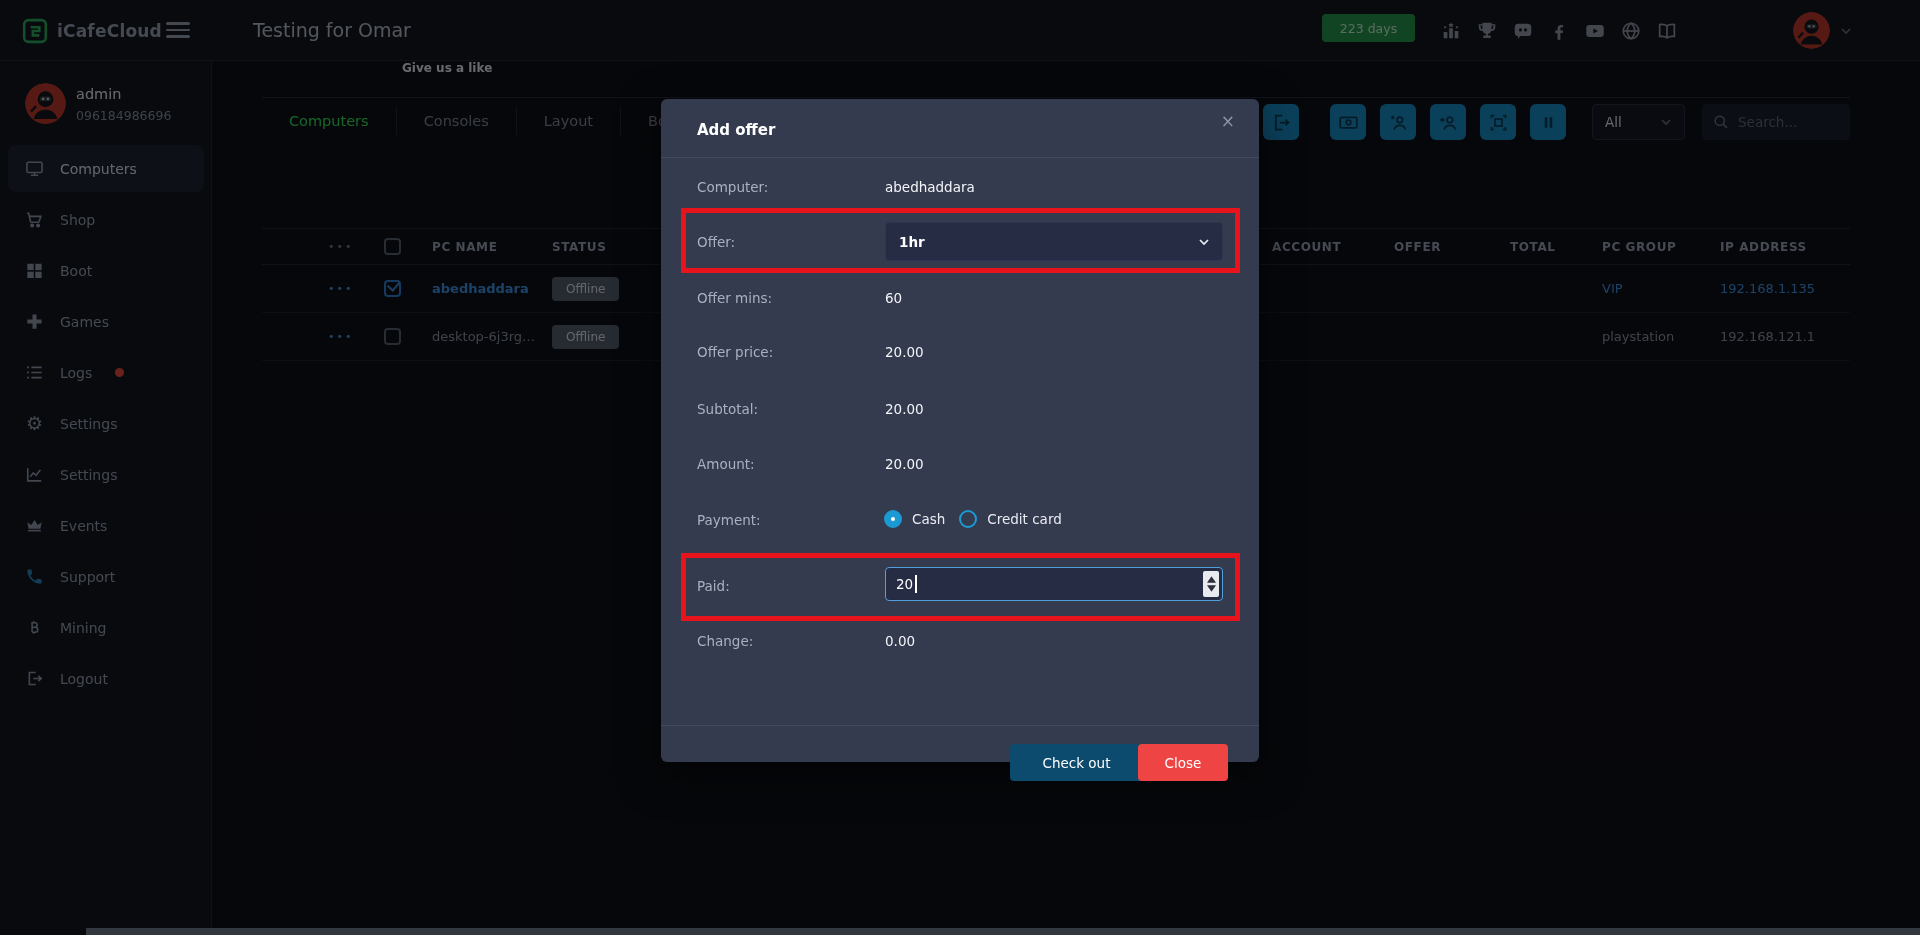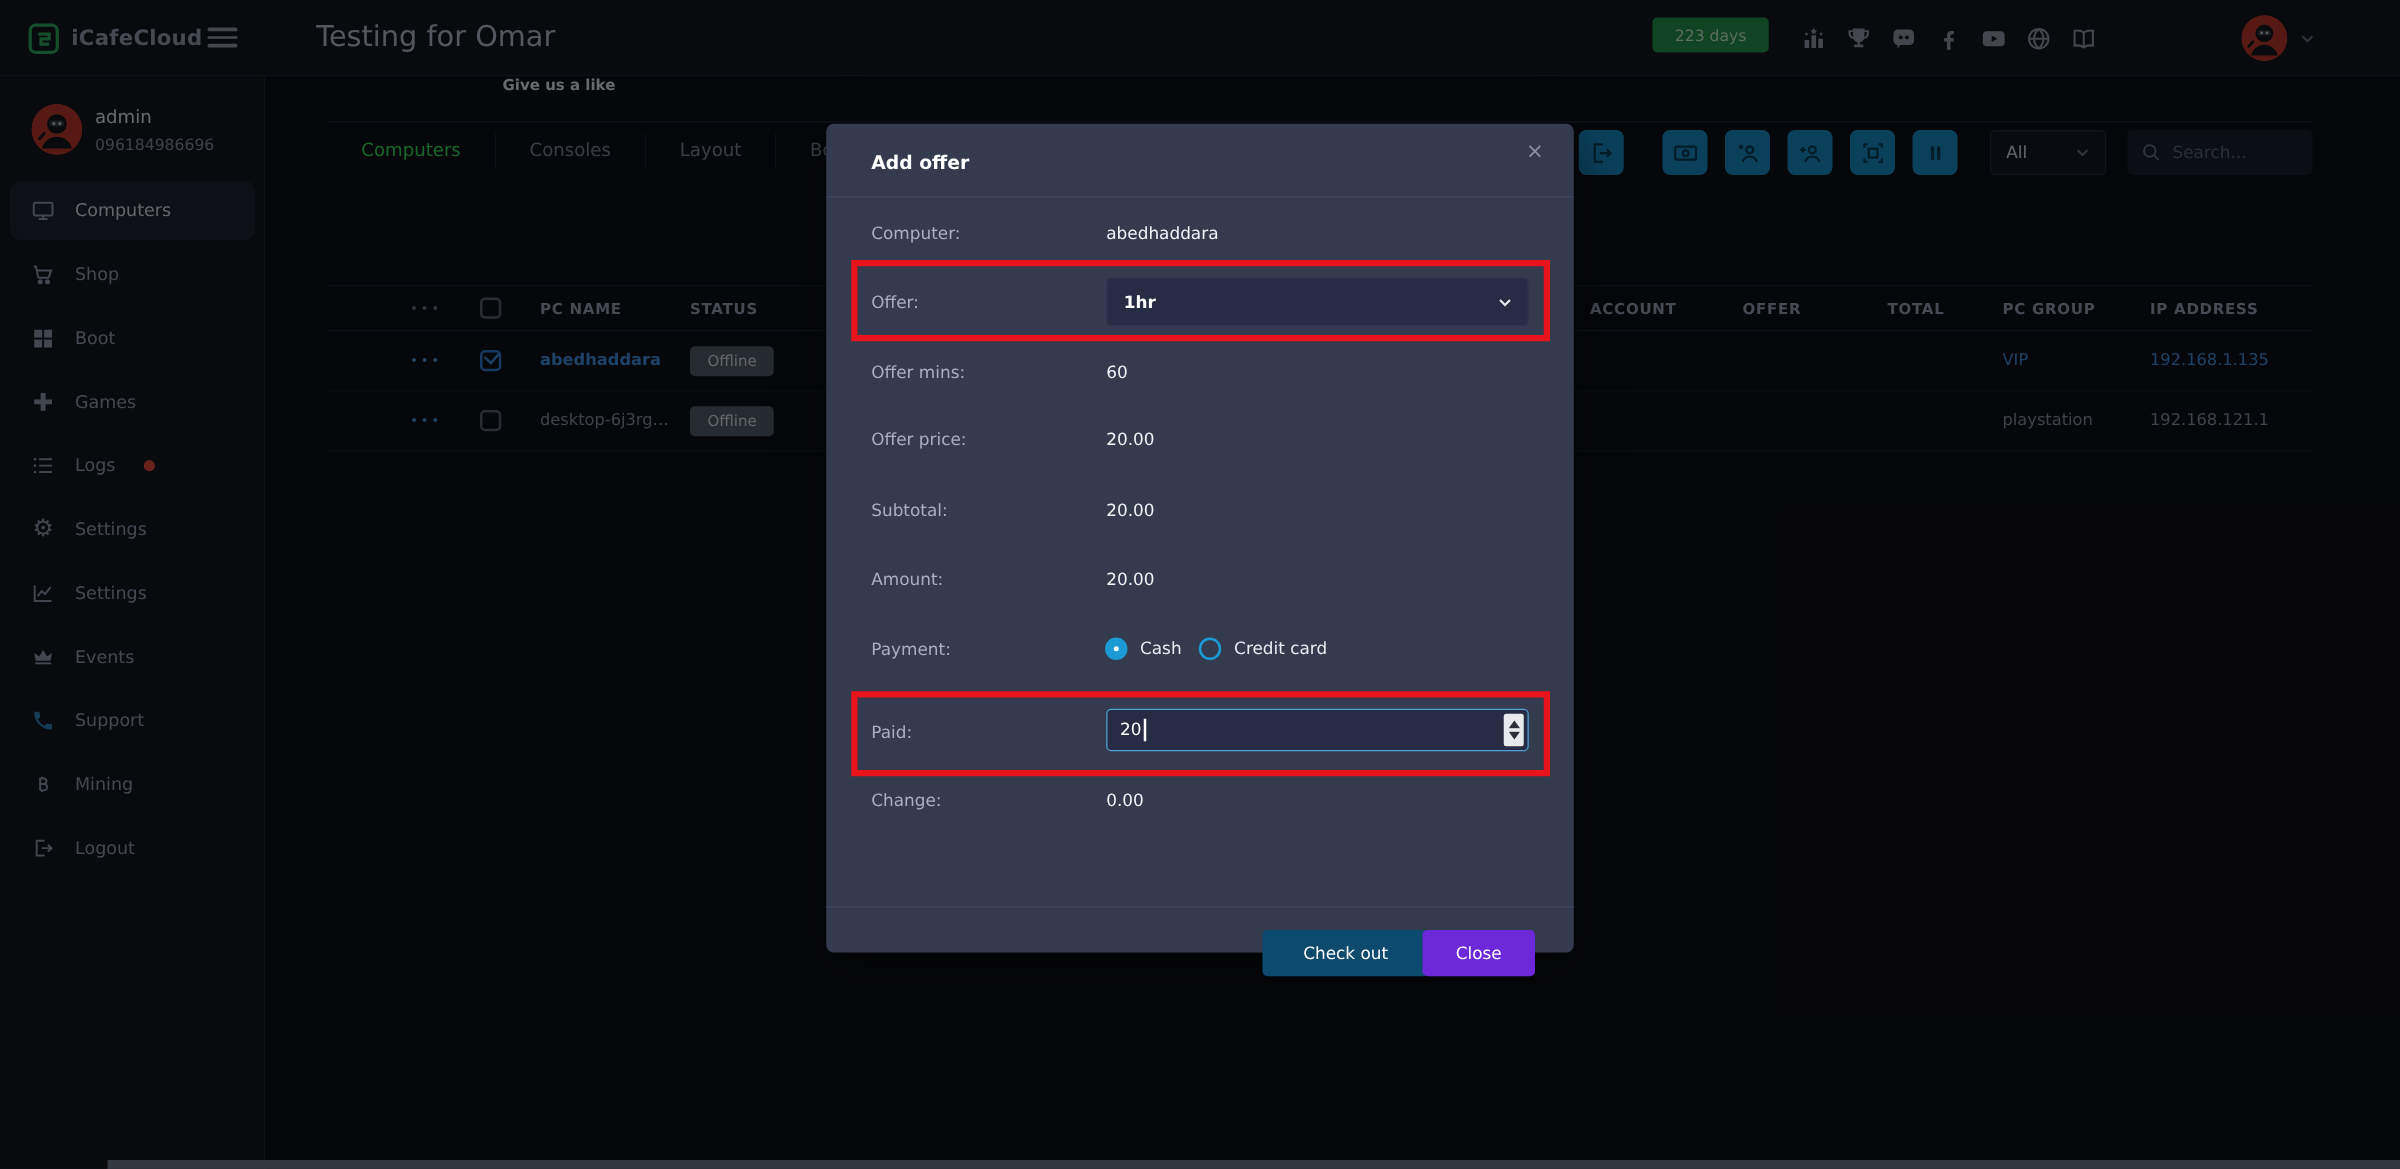--- a/index.html
+++ b/index.html
@@ -8,21 +8,21 @@
   .app { position:relative; width:1920px; height:935px; background:#0f1018; }
 
   
   .header { position:absolute; left:0; top:0; width:1920px; height:61px;
             background:#121821; border-bottom:1px solid #1f2631; z-index:1; }
   .brand { position:absolute; left:22px; top:0; height:61px; display:flex; align-items:center; gap:9px; }
   .brand-text { font-size:17px; font-weight:600; color:#9aa3b3; letter-spacing:.2px; }
   .hamburger { position:absolute; left:166px; top:22px; width:24px; height:17px; cursor:pointer; }
   .hamburger span { display:block; height:2.5px; background:#98a2b2; border-radius:2px; margin-bottom:4px; }
   .page-title { position:absolute; left:253px; top:0; height:61px; line-height:61px;
-                font-size:23px; color:#b9c2d0; }
+                font-size:19px; color:#b9c2d0; }
   .like-text { position:absolute; left:402px; top:25px; font-size:12px; font-weight:700; color:#e4e8ef;margin-top:36px; }
   .days-badge { position:absolute; left:1322px; top:14px; width:93px; height:28px;
                 background:#24974c; color:#c9efd7; font-size:12.5px; border-radius:4px;
                 display:flex; align-items:center; justify-content:center; cursor:pointer; }
   .hdr-icons { position:absolute; left:1440px; top:0; height:61px; display:flex; align-items:center; gap:14px; }
   .hdr-ico { width:22px; height:22px; color:#969eab; cursor:pointer; }
   .avatar-wrap { position:absolute; left:1793px; top:12px; display:flex; align-items:center; gap:8px; cursor:pointer; }
   .avatar { width:37px; height:37px; border-radius:50%; overflow:hidden; }
   .chev { width:16px; height:16px; color:#6a7280; }
 
@@ -117,21 +117,21 @@
   .paid-input { width:100%; height:100%; background:#262c44; border:1px solid #4f9fd9; border-radius:4px;
                 color:#ffffff; font-size:13.5px; padding:0 24px 0 10px; outline:none; font-family:inherit; }
   .caret { position:absolute; left:30px; top:8px; width:1.5px; height:18px; background:#ffffff; }
   .spinner { position:absolute; right:4px; top:4px; width:16px; height:26px; background:#e9eaee;
              border-radius:2px; display:flex; flex-direction:column; align-items:center;
              justify-content:center; gap:2px; cursor:pointer; }
   .spinner svg { width:9px; height:7px; color:#2b2f38; }
   .btn { position:absolute; top:645px; height:37px; border:none; border-radius:4px; color:#ffffff;
          font-size:13.5px; font-family:inherit; cursor:pointer; }
   .btn.checkout { left:349px; width:133px; background:#0c4a6e; }
-  .btn.close { left:477px; width:90px; background:#6d28d9; }
+  .btn.close { left:477px; width:90px; background:#ef4444; }
 
   
   .anno { position:absolute; left:20px; width:559px; border:5px solid #e8131b; z-index:70; }
   .anno.offer { top:109px; height:65px; }
   .anno.paid { top:454px; height:68px; }
 </style>
 </head>
 <body>
 
 <div class="app">

